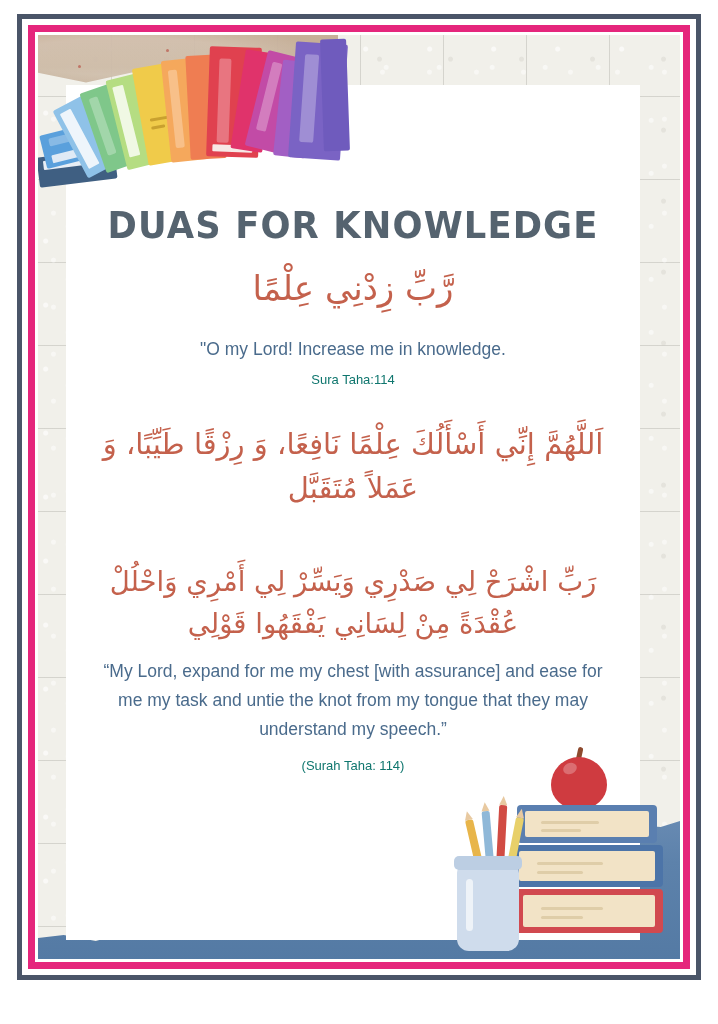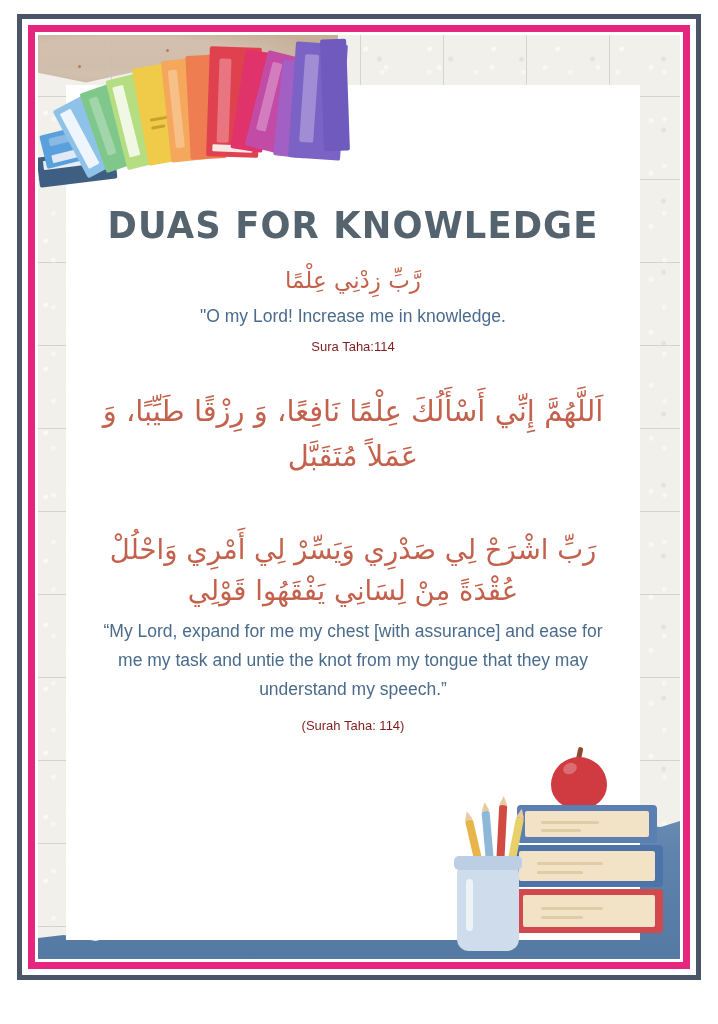--- a/index.html
+++ b/index.html
@@ -202,36 +202,36 @@
     text-align: center;
     color: #4a6b8c;
     font-family: "Liberation Sans", sans-serif;
     font-size: 17.5px;
     line-height: 1.62;
     padding: 0 36px;
     box-sizing: border-box;
   }
   .source {
     text-align: center;
-    color: #7f1d1d;
+    color: #0f766e;
     font-family: "Liberation Sans", sans-serif;
     font-size: 13px;
     line-height: 1.5;
   }
 
   
-  .dua-1 .arabic { font-size: 23px; margin-bottom: 4px; }
+  .dua-1 .arabic { font-size: 34px; margin-bottom: 20px; }
   .dua-1 .translation { margin-bottom: 7px; }
 
   .dua-2 { margin-top: 32px; }
   .dua-2 .arabic { font-size: 29px; line-height: 1.55; margin-bottom: 11px; padding: 0 12px; }
   .dua-2 .translation { line-height: 1.66; }
 
   .dua-3 { margin-top: 50px; }
-  .dua-3 .arabic { font-size: 27.5px; line-height: 1.5; margin-bottom: 6px; padding: 0 10px; }
+  .dua-3 .arabic { font-size: 27.5px; line-height: 1.5; margin-bottom: 13px; padding: 0 10px; }
   .dua-3 .translation { line-height: 1.66; margin-bottom: 12px; }
 
   
   .books-fan {
     position: absolute;
     left: -8px;
     top: 2px;
     width: 285px;
     height: 152px;
   }

